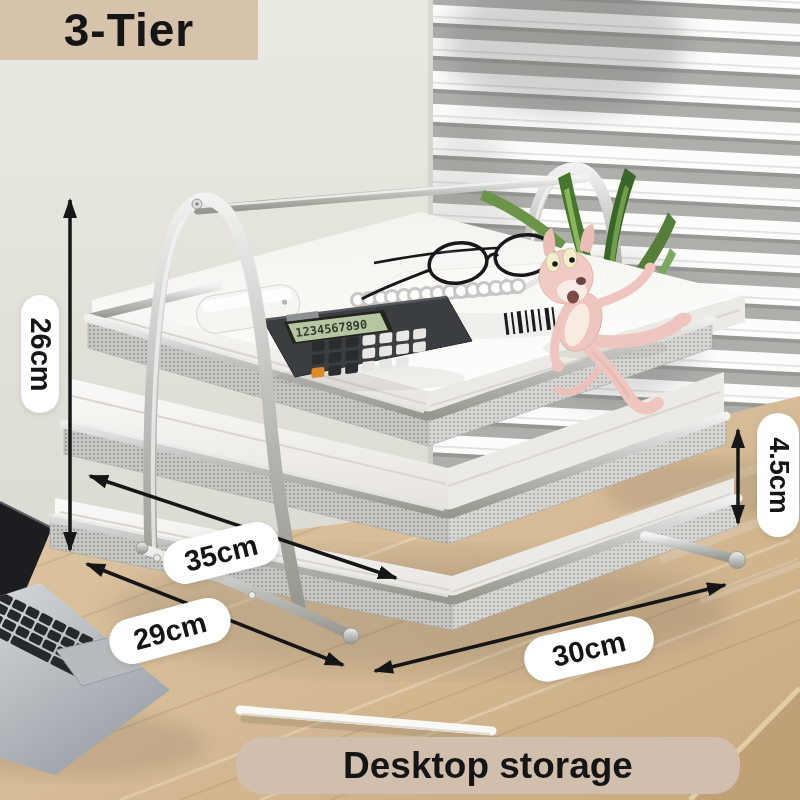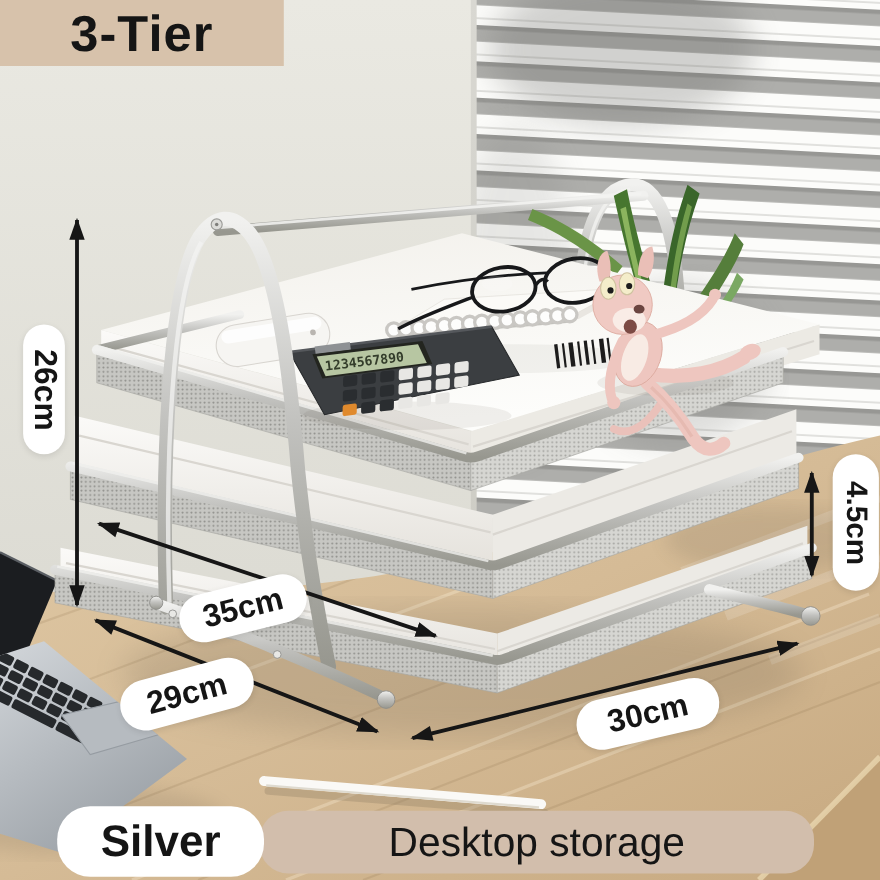--- a/index.html
+++ b/index.html
@@ -14,21 +14,21 @@
         font-weight:600;font-size:29px;white-space:nowrap;}
   .pill.vert span{transform:rotate(90deg);white-space:nowrap;display:block;}
   .dim-26{left:21px;top:295px;width:38px;height:118px;}
   .dim-35{left:162px;top:531px;width:118px;height:44px;transform:rotate(-14deg);}
   .dim-29{left:108px;top:608px;width:124px;height:46px;transform:rotate(-15deg);}
   .dim-30{left:523px;top:626px;width:132px;height:46px;transform:rotate(-13deg);}
   .dim-45{left:757px;top:413px;width:42px;height:124px;font-size:27px;}
   .silver-pill{left:52px;top:733px;width:188px;height:64px;background:#ffffff;
          border-radius:30px;font-size:40px;font-weight:600;z-index:3;}
   .banner{left:236px;top:737px;width:504px;height:57px;background:#d2beac;
-         border-radius:26px;font-size:37px;font-weight:400;z-index:2;}
+         border-radius:26px;font-size:37px;font-weight:700;z-index:2;}
 </style>
 </head>
 <body>
 
 <div class="stage">
 <svg width="800" height="800" viewBox="0 0 800 800">
   <defs>
     <linearGradient id="wallG" x1="0" y1="0" x2="0" y2="1">
       <stop offset="0" stop-color="#eae9e2"></stop>
           <stop offset="1" stop-color="#dbdad2"></stop>
@@ -399,16 +399,13 @@
 <div class="overlay pill dim-30">
   <span>30cm</span>
 </div>
 <div class="overlay pill vert dim-45">
   <span>4.5cm</span>
 </div>
 
 <div class="overlay banner">
   <span>Desktop storage</span>
 </div>
-<div class="overlay silver-pill">
-  <span>Silver</span>
-</div>
 </div>
 
 </body></html>

